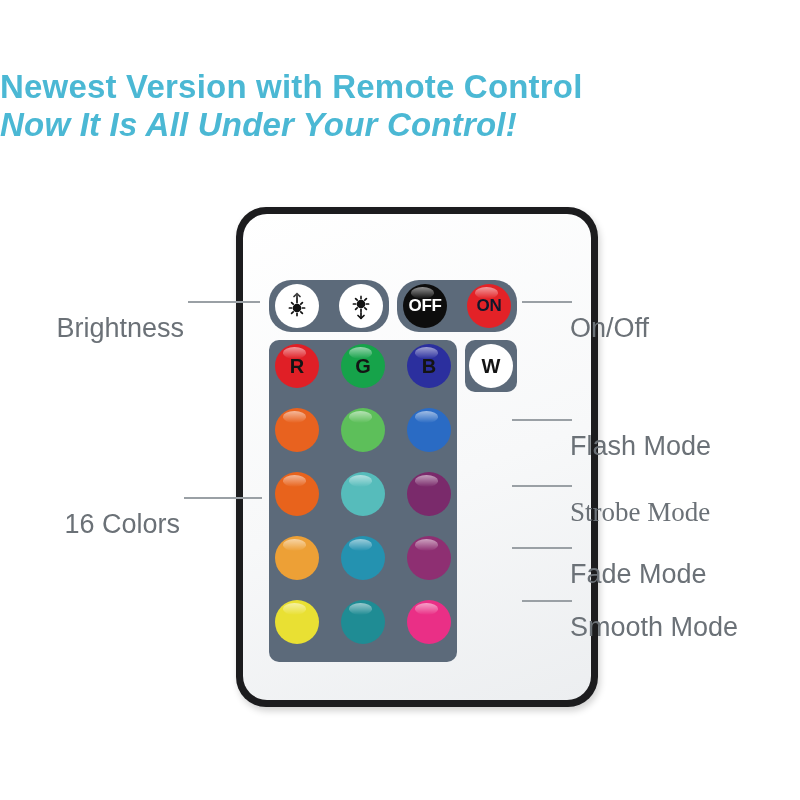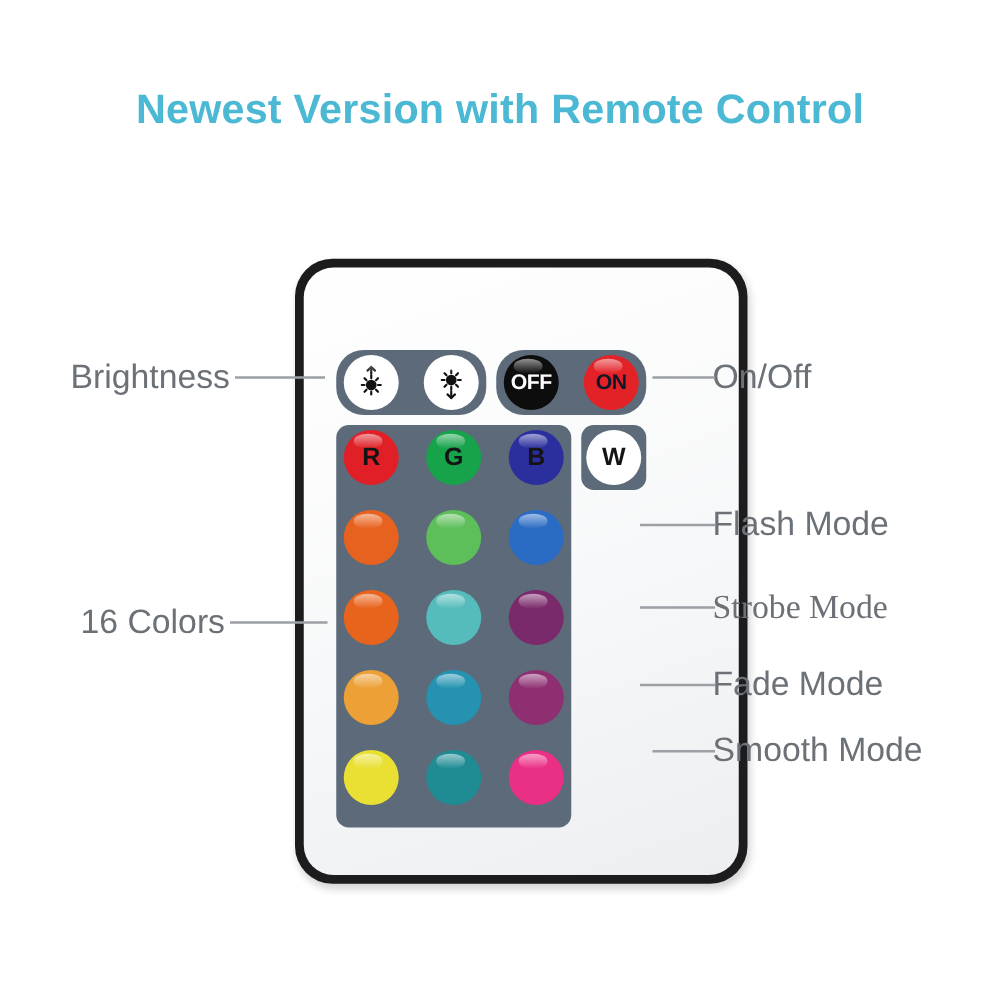--- a/index.html
+++ b/index.html
@@ -15,21 +15,20 @@
     font-family: "Liberation Sans", sans-serif;
     -webkit-font-smoothing: antialiased;
   }
 
   
   #headline {
     position: absolute;
     left: 0;
     top: 68px;
     width: 800px;
-    text-align: center;
     color: #4BB8D4;
     font-size: 33px;
     font-weight: bold;
     line-height: 38px;
     letter-spacing: 0.2px;
   }
   #headline .line { display: block; white-space: nowrap; }
   #headline .line2 { font-style: italic; }
 
   
@@ -104,34 +103,36 @@
 
   .sun-svg { width: 26px; height: 30px; display:block; }
 
   
   .callout {
     position: absolute;
     color: #6b7177;
     font-size: 27px;
     line-height: 30px;
     white-space: nowrap;
+    margin-top: 27px;
   }
   .callout.right { text-align: left; }
   .callout.left  { text-align: right; }
   .leader {
     position: absolute;
     height: 2px;
     background: #9aa0a5;
   }
 </style>
 </head>
 <body>
 
 <div id="headline">
   <span class="line line1">Newest Version with Remote Control</span>
+  <span class="line line2">Now It Is All Under Your Control!</span>
 </div>
 
 <div id="remote">
   <div id="remote-face">
 
     <div class="panel" id="panel-bright">
       <div class="btn btn-round btn-bright" style="left:6px; top:4px;">
         <span>
           <svg class="sun-svg" viewBox="0 0 26 30">
             <g stroke="#111" stroke-width="1.7" fill="none" stroke-linecap="round">

